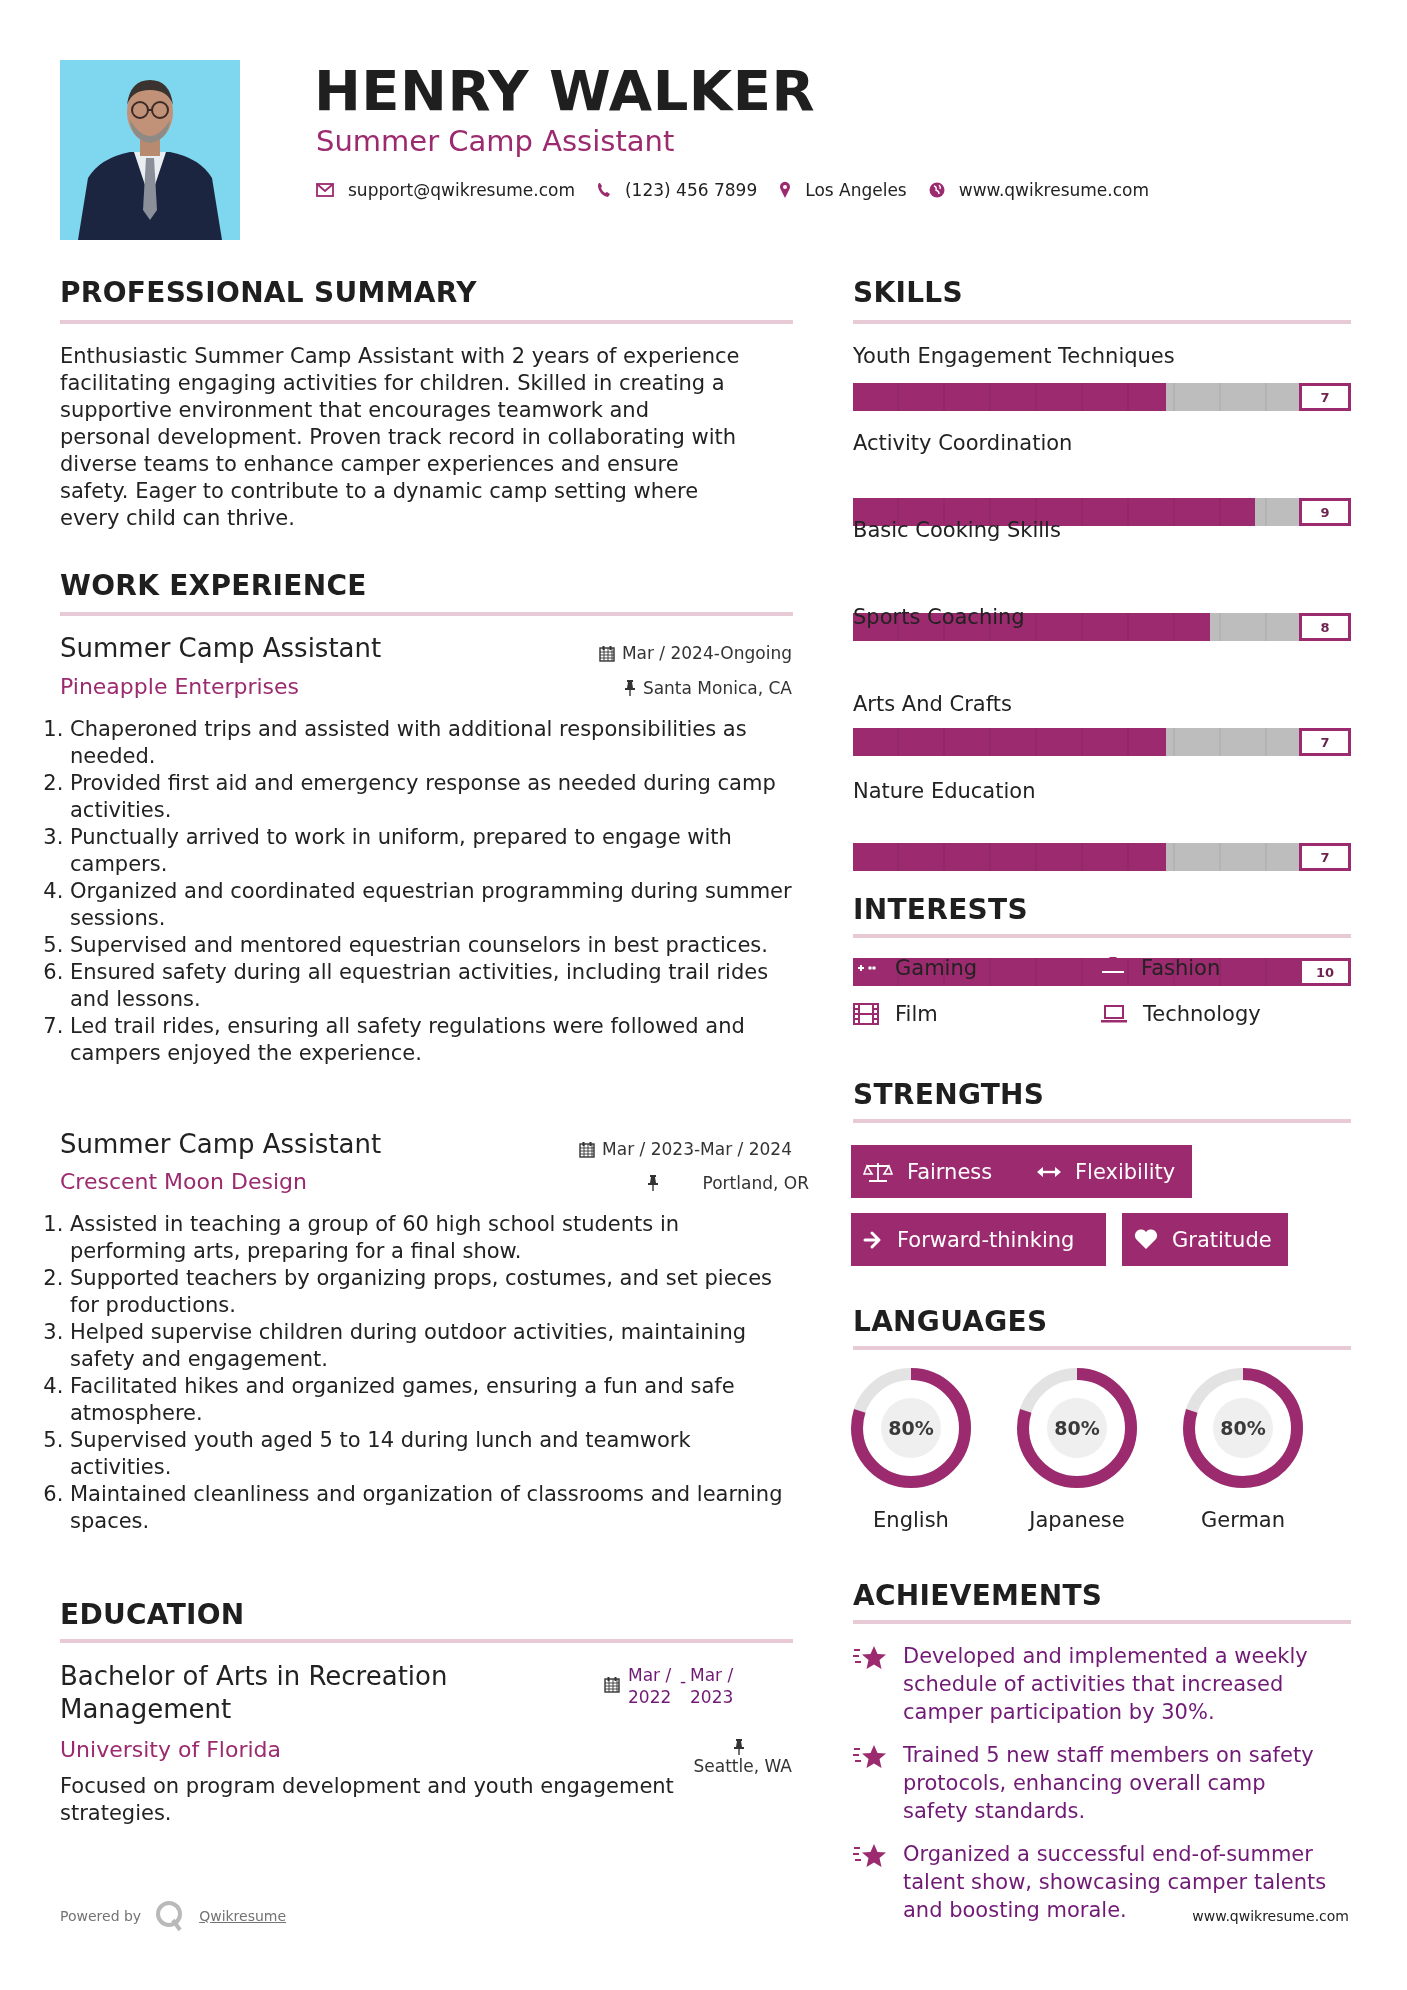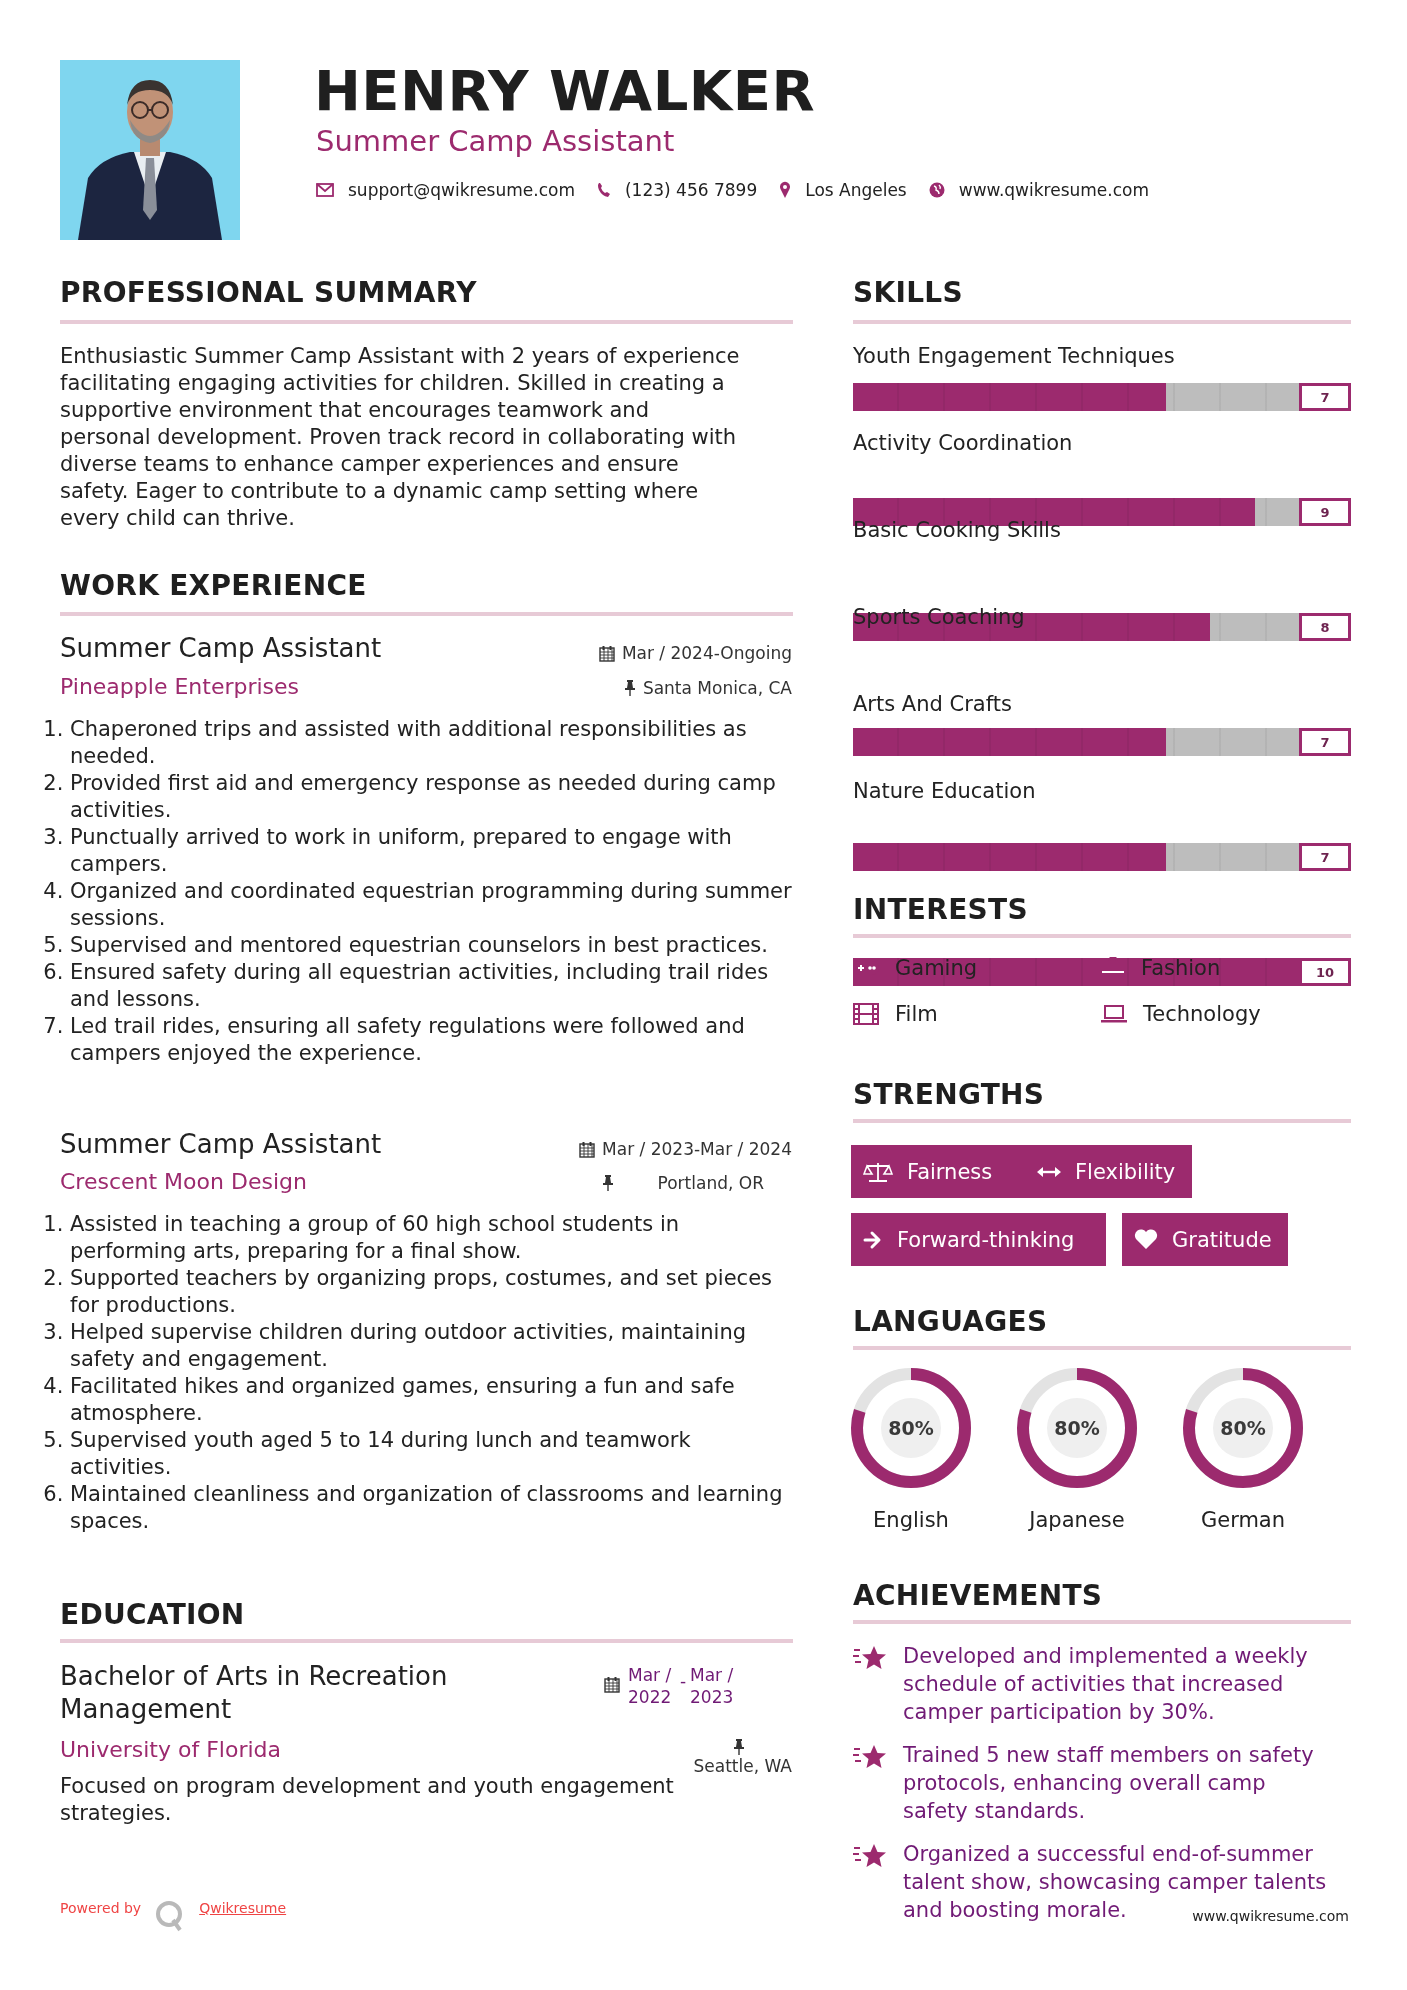--- a/index.html
+++ b/index.html
@@ -50,21 +50,21 @@
   .lang { position: absolute; width: 124px; text-align: center; }
   .lang-name { font-size: 21px; color: #222; margin-top: 14px; }
   .donut-pct { font-size: 19px; font-weight: bold; fill: #3a3a3a; }
 
   
   .ach { position: absolute; left: 853px; width: 500px; display: flex; }
   .ach svg { flex: 0 0 auto; margin-right: 16px; margin-top: 2px; }
   .ach-text { font-size: 21px; line-height: 28px; color: #701a75; }
 
   
-  .footer-left { left: 60px; top: 1900px; display: flex; align-items: flex-start; font-size: 14px; color: #ef4444; }
+  .footer-left { left: 60px; top: 1900px; display: flex; align-items: center; font-size: 14px; color: #737373; }
   .footer-link { text-decoration: underline; margin-left: 14px; }
   .footer-right { right: 58px; top: 1908px; font-size: 14px; color: #222; }
 </style>
 </head>
 <body>
 
 <div class="abs photo">
   <svg width="180" height="180" viewBox="0 0 180 180">
     <rect width="180" height="180" fill="#7fd6ef"></rect>
 
@@ -170,21 +170,21 @@
 <div class="abs meta" style="right:615px; top:1139px;">
   <svg width="16" height="17" viewBox="0 0 16 17">
     <rect x="1" y="3" width="14" height="13" fill="none" stroke="#333" stroke-width="1.4"></rect>
     <path d="M1 7 H15 M5 3 V16 M9 3 V16 M13 3 V16 M1 10 H15 M1 13 H15" stroke="#333" stroke-width="0.9"></path>
     <rect x="3.5" y="1" width="2" height="4" fill="#333"></rect>
       <rect x="10.5" y="1" width="2" height="4" fill="#333"></rect>
   </svg>
   <span>Mar / 2023-Mar / 2024</span>
 </div>
 <div class="abs company" style="left:60px; top:1169px;">Crescent Moon Design</div>
-<div class="abs meta" style="right:643px; top:1173px;gap:37px;">
+<div class="abs meta" style="right:598px; top:1173px;gap:37px;">
   <svg width="12" height="18" viewBox="0 0 12 18">
     <rect x="3" y="1" width="6" height="2" fill="#333"></rect>
       <path d="M4 3 H8 L9 9 H3 Z" fill="#333"></path>
       <rect x="1" y="9" width="10" height="2" fill="#333"></rect>
       <rect x="5.3" y="11" width="1.4" height="6" fill="#333"></rect>
   </svg>
   <span>Portland, OR</span>
 </div>
 <ol class="abs list" style="left:52px; top:1211px; width:745px;">
   <li>Assisted in teaching a group of 60 high school students in performing arts, preparing for a final show.</li>

